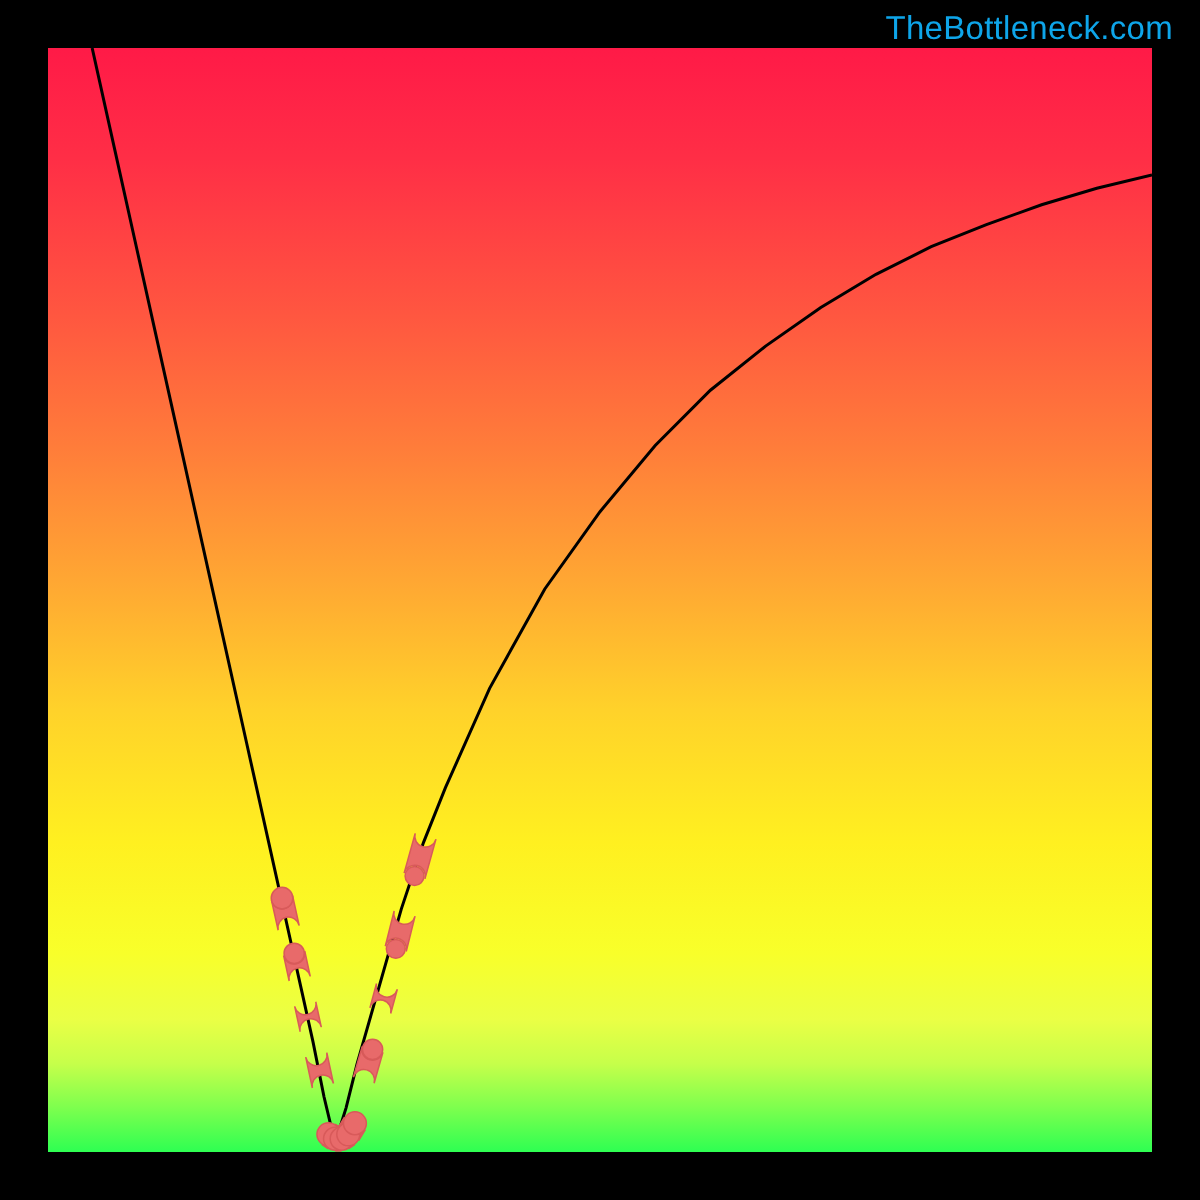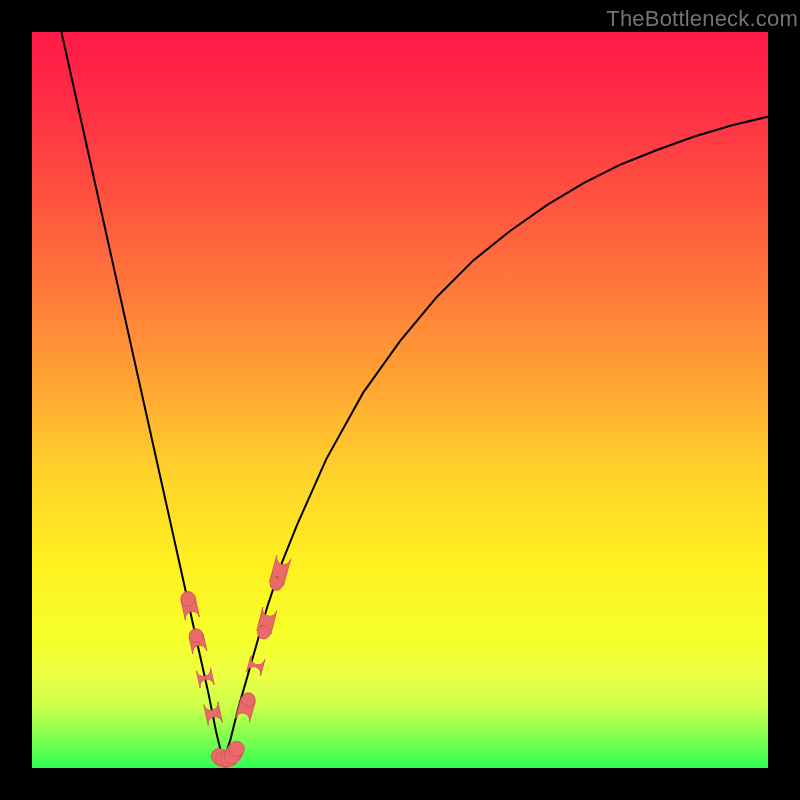--- a/index.html
+++ b/index.html
@@ -36,22 +36,22 @@
       #f8ff2a 82%,
       #eaff45 88%,
       #c6ff4a 92%,
       #7dff4e 96%,
       #2eff52 100%
     );
   }
   .watermark {
     position: absolute;
     top: 6px;
-    right: 2px;
-    color: #737373;
+    right: 18px;
+    color: #0ea5e9;
     font-size: 22px;
     font-weight: 500;
     letter-spacing: 0.2px;
     user-select: none;
   }
   svg { display: block; }
   .curve { fill: none; stroke: #000; stroke-width: 2; }
   .dot  { fill: #e86a6a; stroke: #d85a5a; stroke-width: 1; }
   .pill { fill: #e86a6a; stroke: #d85a5a; stroke-width: 1; }
 </style>

